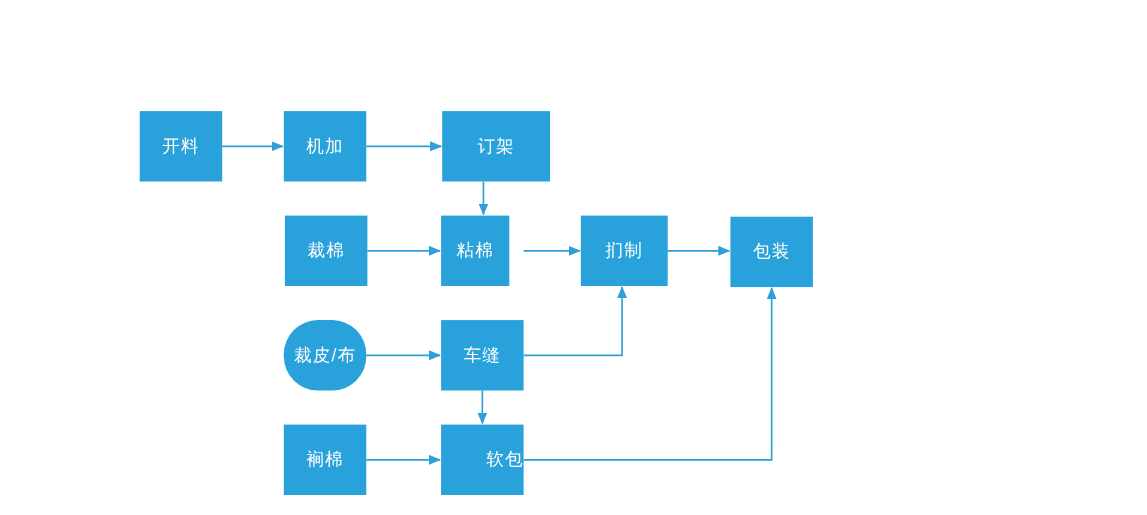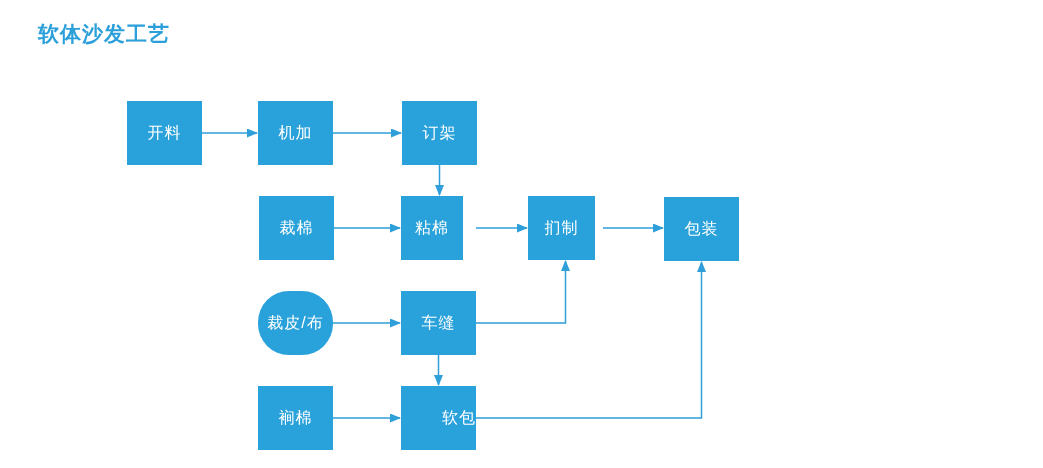--- a/index.html
+++ b/index.html
@@ -41,21 +41,20 @@
     color: var(--box-text, #ffffff);
     font-size: 16px;
     letter-spacing: 1px;
     white-space: nowrap;
   }
 </style>
 </head>
 <body>
 
 <div class="canvas">
-  <h1 class="title">软体沙发工艺</h1>
   <svg id="connector-layer" width="1043" height="468" viewBox="0 0 1043 468">
       <defs>
         <marker id="arrowhead" markerWidth="11" markerHeight="9" refX="10" refY="4.5" orient="auto" markerUnits="userSpaceOnUse">
           <path d="M0,0 L11,4.5 L0,9 Z" fill="#2e9fd8"></path>
         </marker>
       </defs>
       <polyline points="202,133 257,133" fill="none" stroke="#2e9fd8" stroke-width="1.5" marker-end="url(#arrowhead)"></polyline>
       <polyline points="333,133 401,133" fill="none" stroke="#2e9fd8" stroke-width="1.5" marker-end="url(#arrowhead)"></polyline>
       <polyline points="439.5,165 439.5,195" fill="none" stroke="#2e9fd8" stroke-width="1.5" marker-end="url(#arrowhead)"></polyline>
       <polyline points="334,228 400,228" fill="none" stroke="#2e9fd8" stroke-width="1.5" marker-end="url(#arrowhead)"></polyline>
@@ -67,30 +66,30 @@
       <polyline points="333,418 400,418" fill="none" stroke="#2e9fd8" stroke-width="1.5" marker-end="url(#arrowhead)"></polyline>
       <polyline points="476,418 701.5,418 701.5,262" fill="none" stroke="#2e9fd8" stroke-width="1.5" marker-end="url(#arrowhead)"></polyline>
     </svg>
   <div id="nodes-layer">
       <div class="node" style="left: 127px; top: 101px; width: 75px; height: 64px; text-align: center;">
         <span>开料</span>
       </div>
       <div class="node" style="left: 258px; top: 101px; width: 75px; height: 64px;">
         <span>机加</span>
       </div>
-      <div class="node" style="left: 402px; top: 101px; width: 75px; height: 64px;">
+      <div class="node" style="left: 402px; top: 101px; width: 98px; height: 64px;">
         <span>订架</span>
       </div>
       <div class="node" style="left: 259px; top: 196px; width: 75px; height: 64px;">
         <span>裁棉</span>
       </div>
       <div class="node" style="left: 401px; top: 196px; width: 62px; height: 64px;">
         <span>粘棉</span>
       </div>
-      <div class="node" style="left: 528px; top: 196px; width: 67px; height: 64px;">
+      <div class="node" style="left: 528px; top: 196px; width: 79px; height: 64px;">
         <span>扪制</span>
       </div>
       <div class="node" style="left: 664px; top: 197px; width: 75px; height: 64px;">
         <span>包装</span>
       </div>
       <div class="node" style="left: 258px; top: 291px; width: 75px; height: 64px; border-radius: 31px;">
         <span>裁皮/布</span>
       </div>
       <div class="node" style="left: 401px; top: 291px; width: 75px; height: 64px;">
         <span>车缝</span>

